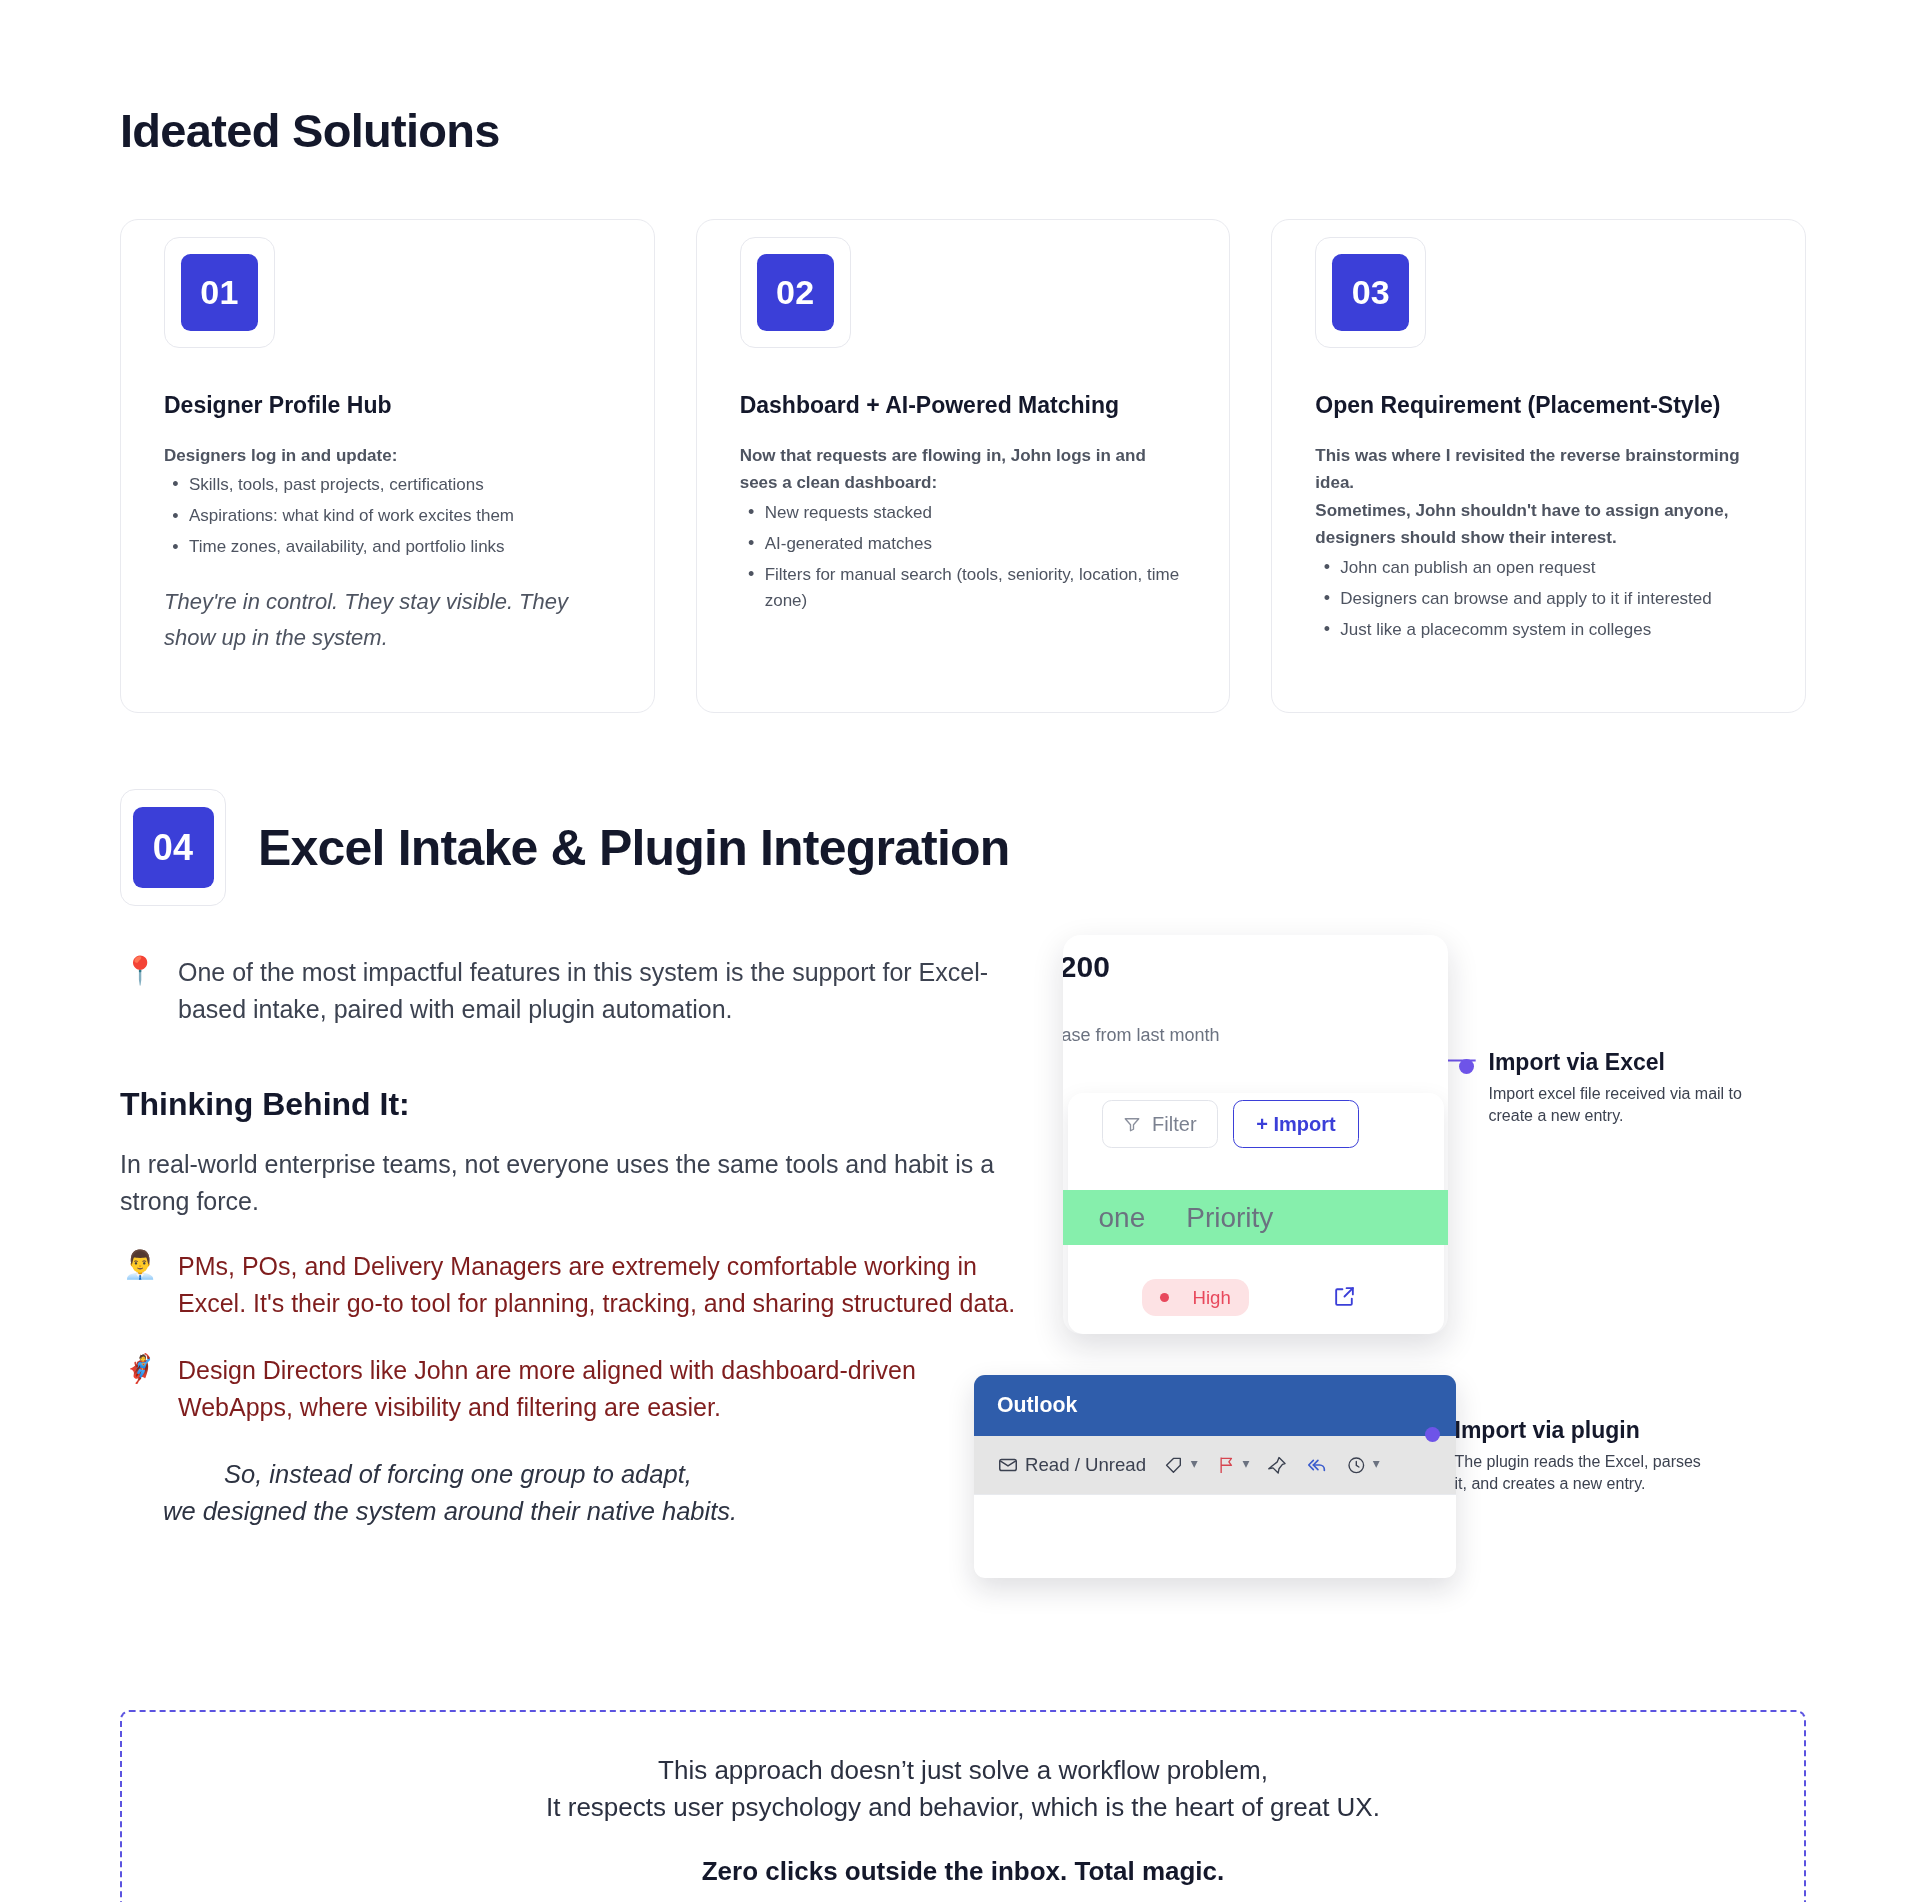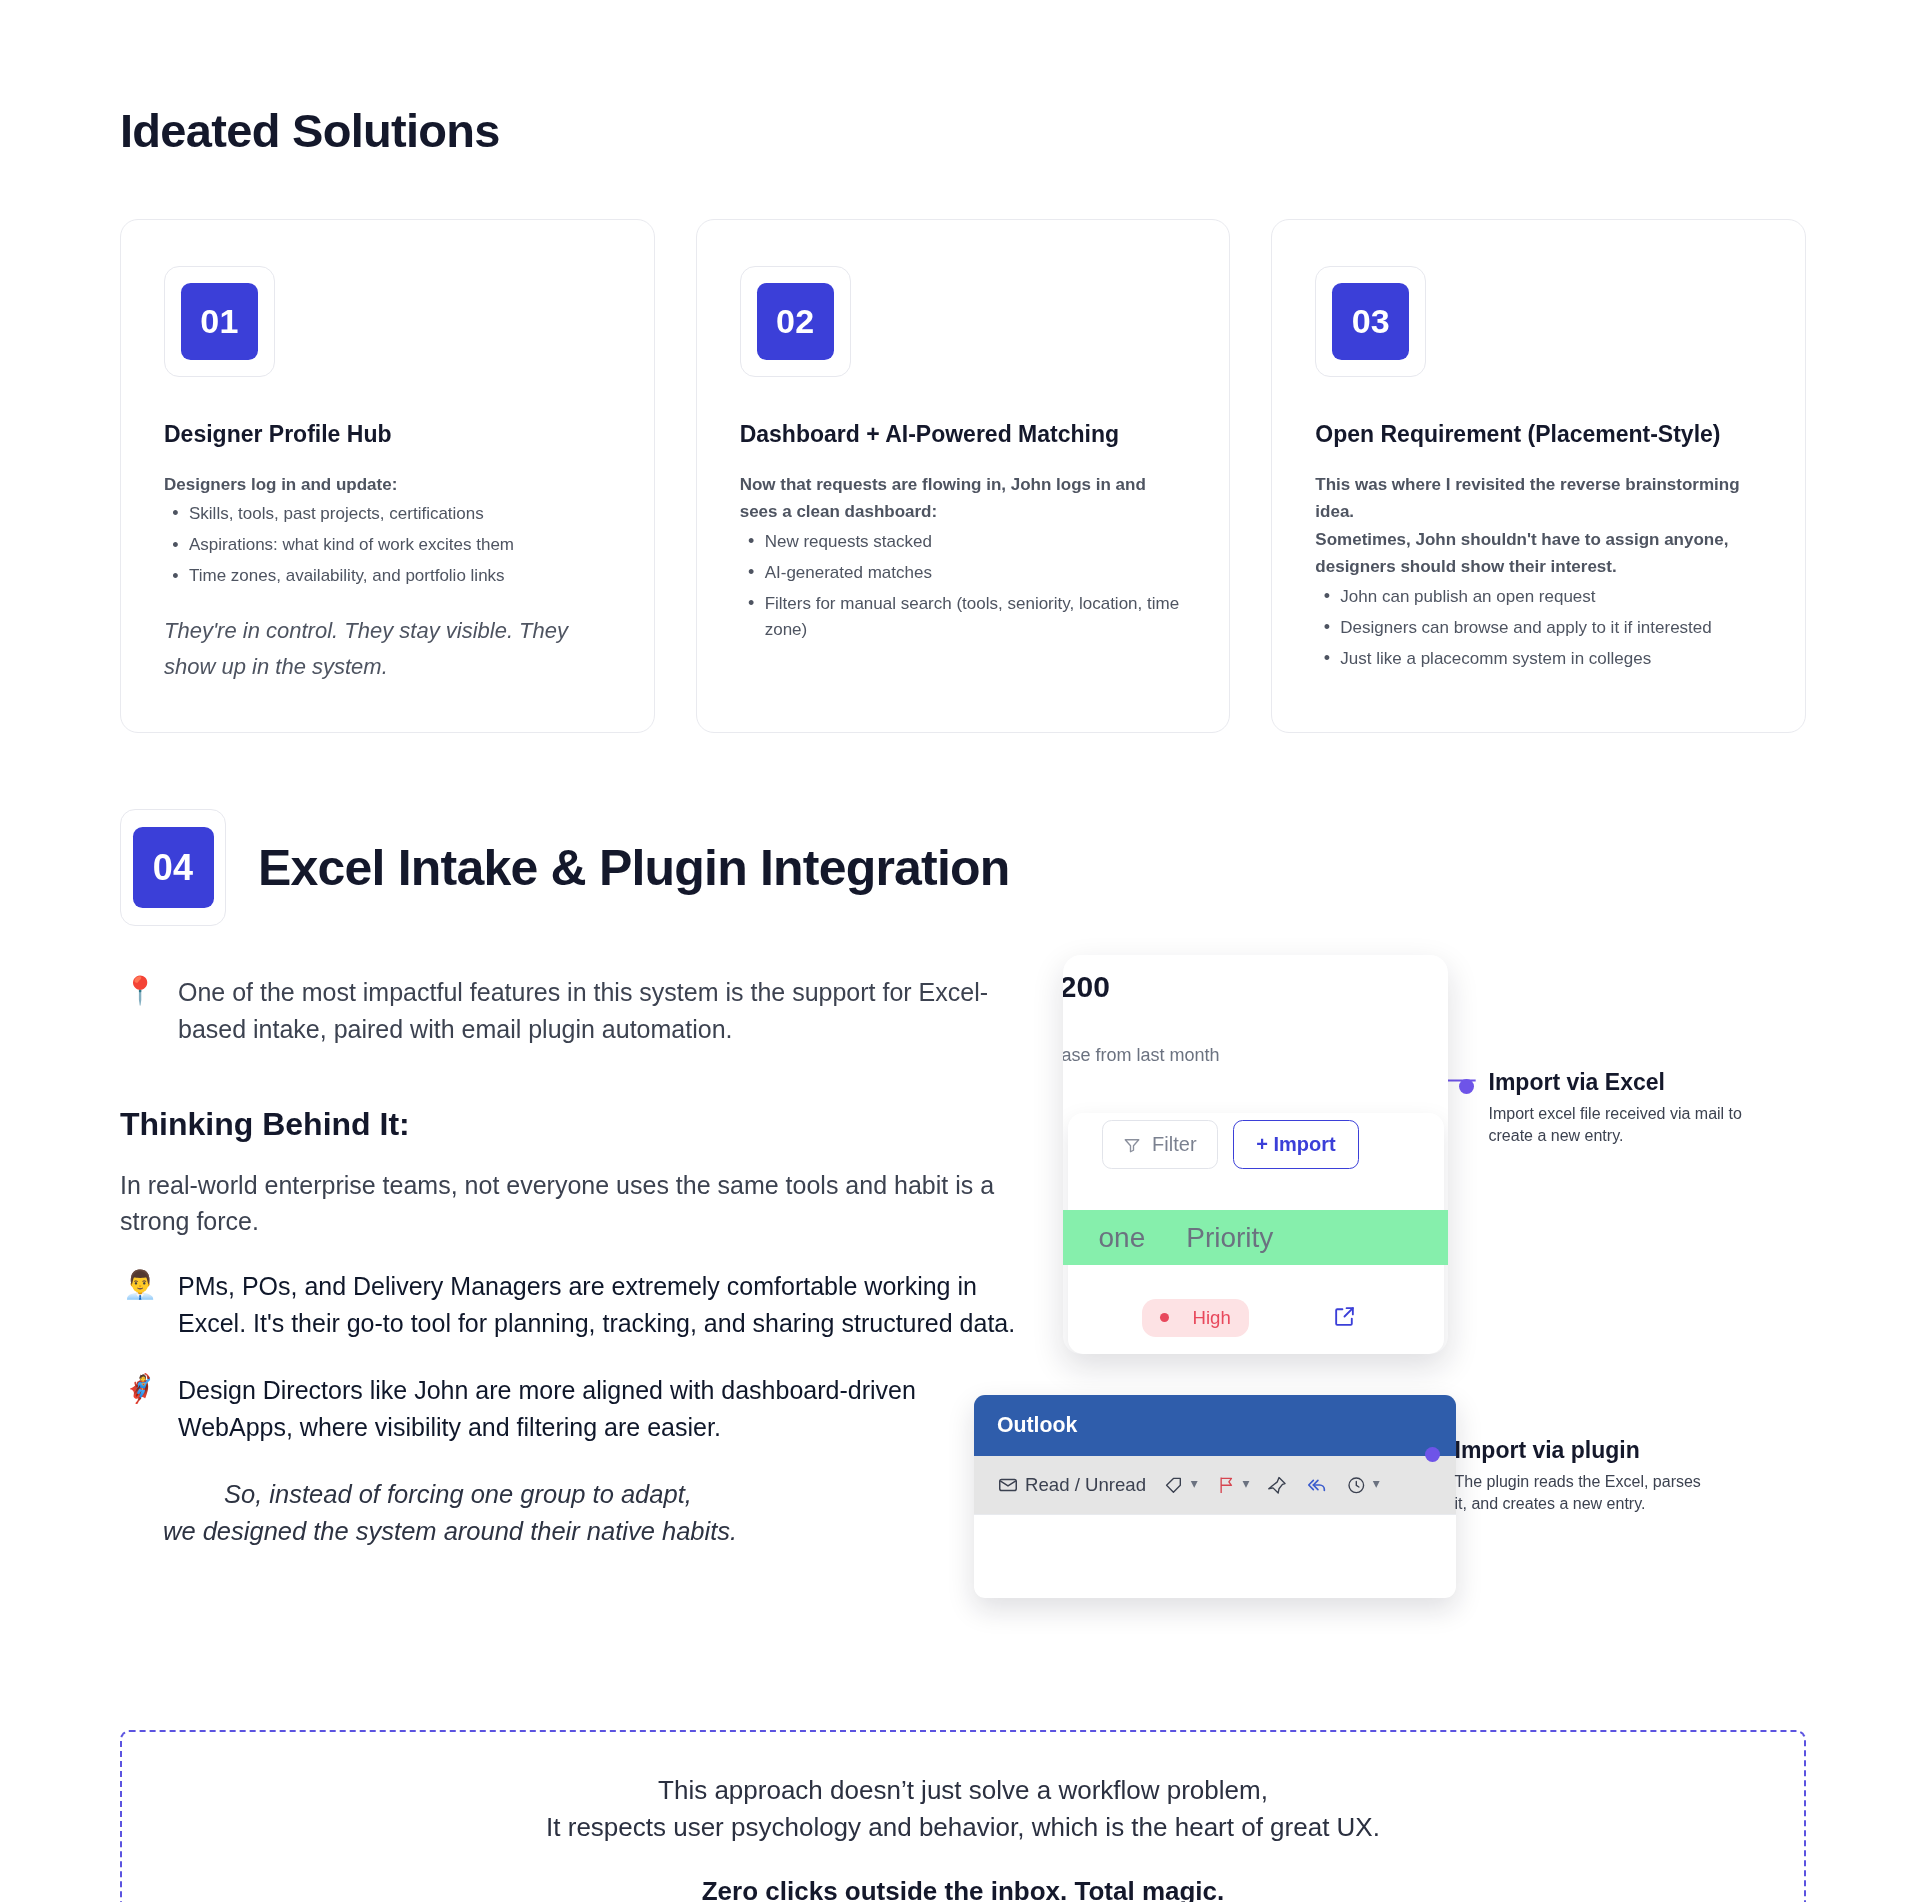--- a/index.html
+++ b/index.html
@@ -22,21 +22,21 @@
     margin-bottom: 61px;
   }
 
   
   .card-row { display: flex; gap: 41px; align-items: stretch; }
   .card {
     flex: 1 1 0;
     border: 1.4px solid #e9eaef;
     border-radius: 18px;
     background: #fff;
-    padding: 46px 43px 48px 43px;
+    padding: 17px 43px 48px 43px;
     min-height: 494px;
   }
   .badge {
     width: 111px; height: 111px;
     border: 1.4px solid #e7e8ee;
     border-radius: 15px;
     display: flex; align-items: center; justify-content: center;
     background: #fff;
     margin-bottom: 43px;
   }
@@ -113,21 +113,21 @@
     margin-top: 58px;
     margin-bottom: 23.4px;
   }
   .thinking-para {
     font-size: 25px;
     line-height: 1.45;
     color: #3c4250;
     margin-bottom: 29px;
   }
   .bullet-row { display: flex; gap: 18px; align-items: flex-start; margin-bottom: 30px; }
-  .bullet-text { font-size: 25px; line-height: 1.48; color: #0f172a; }
+  .bullet-text { font-size: 25px; line-height: 1.48; color: #7f1d1d; }
 
   .closing-italic {
     font-style: italic;
     font-size: 25.5px;
     line-height: 1.45;
     color: #2d3342;
     margin-top: 12.4px;
     margin-left: 43px;
   }
   .closing-italic .l1 { display: block; padding-left: 61px; }

